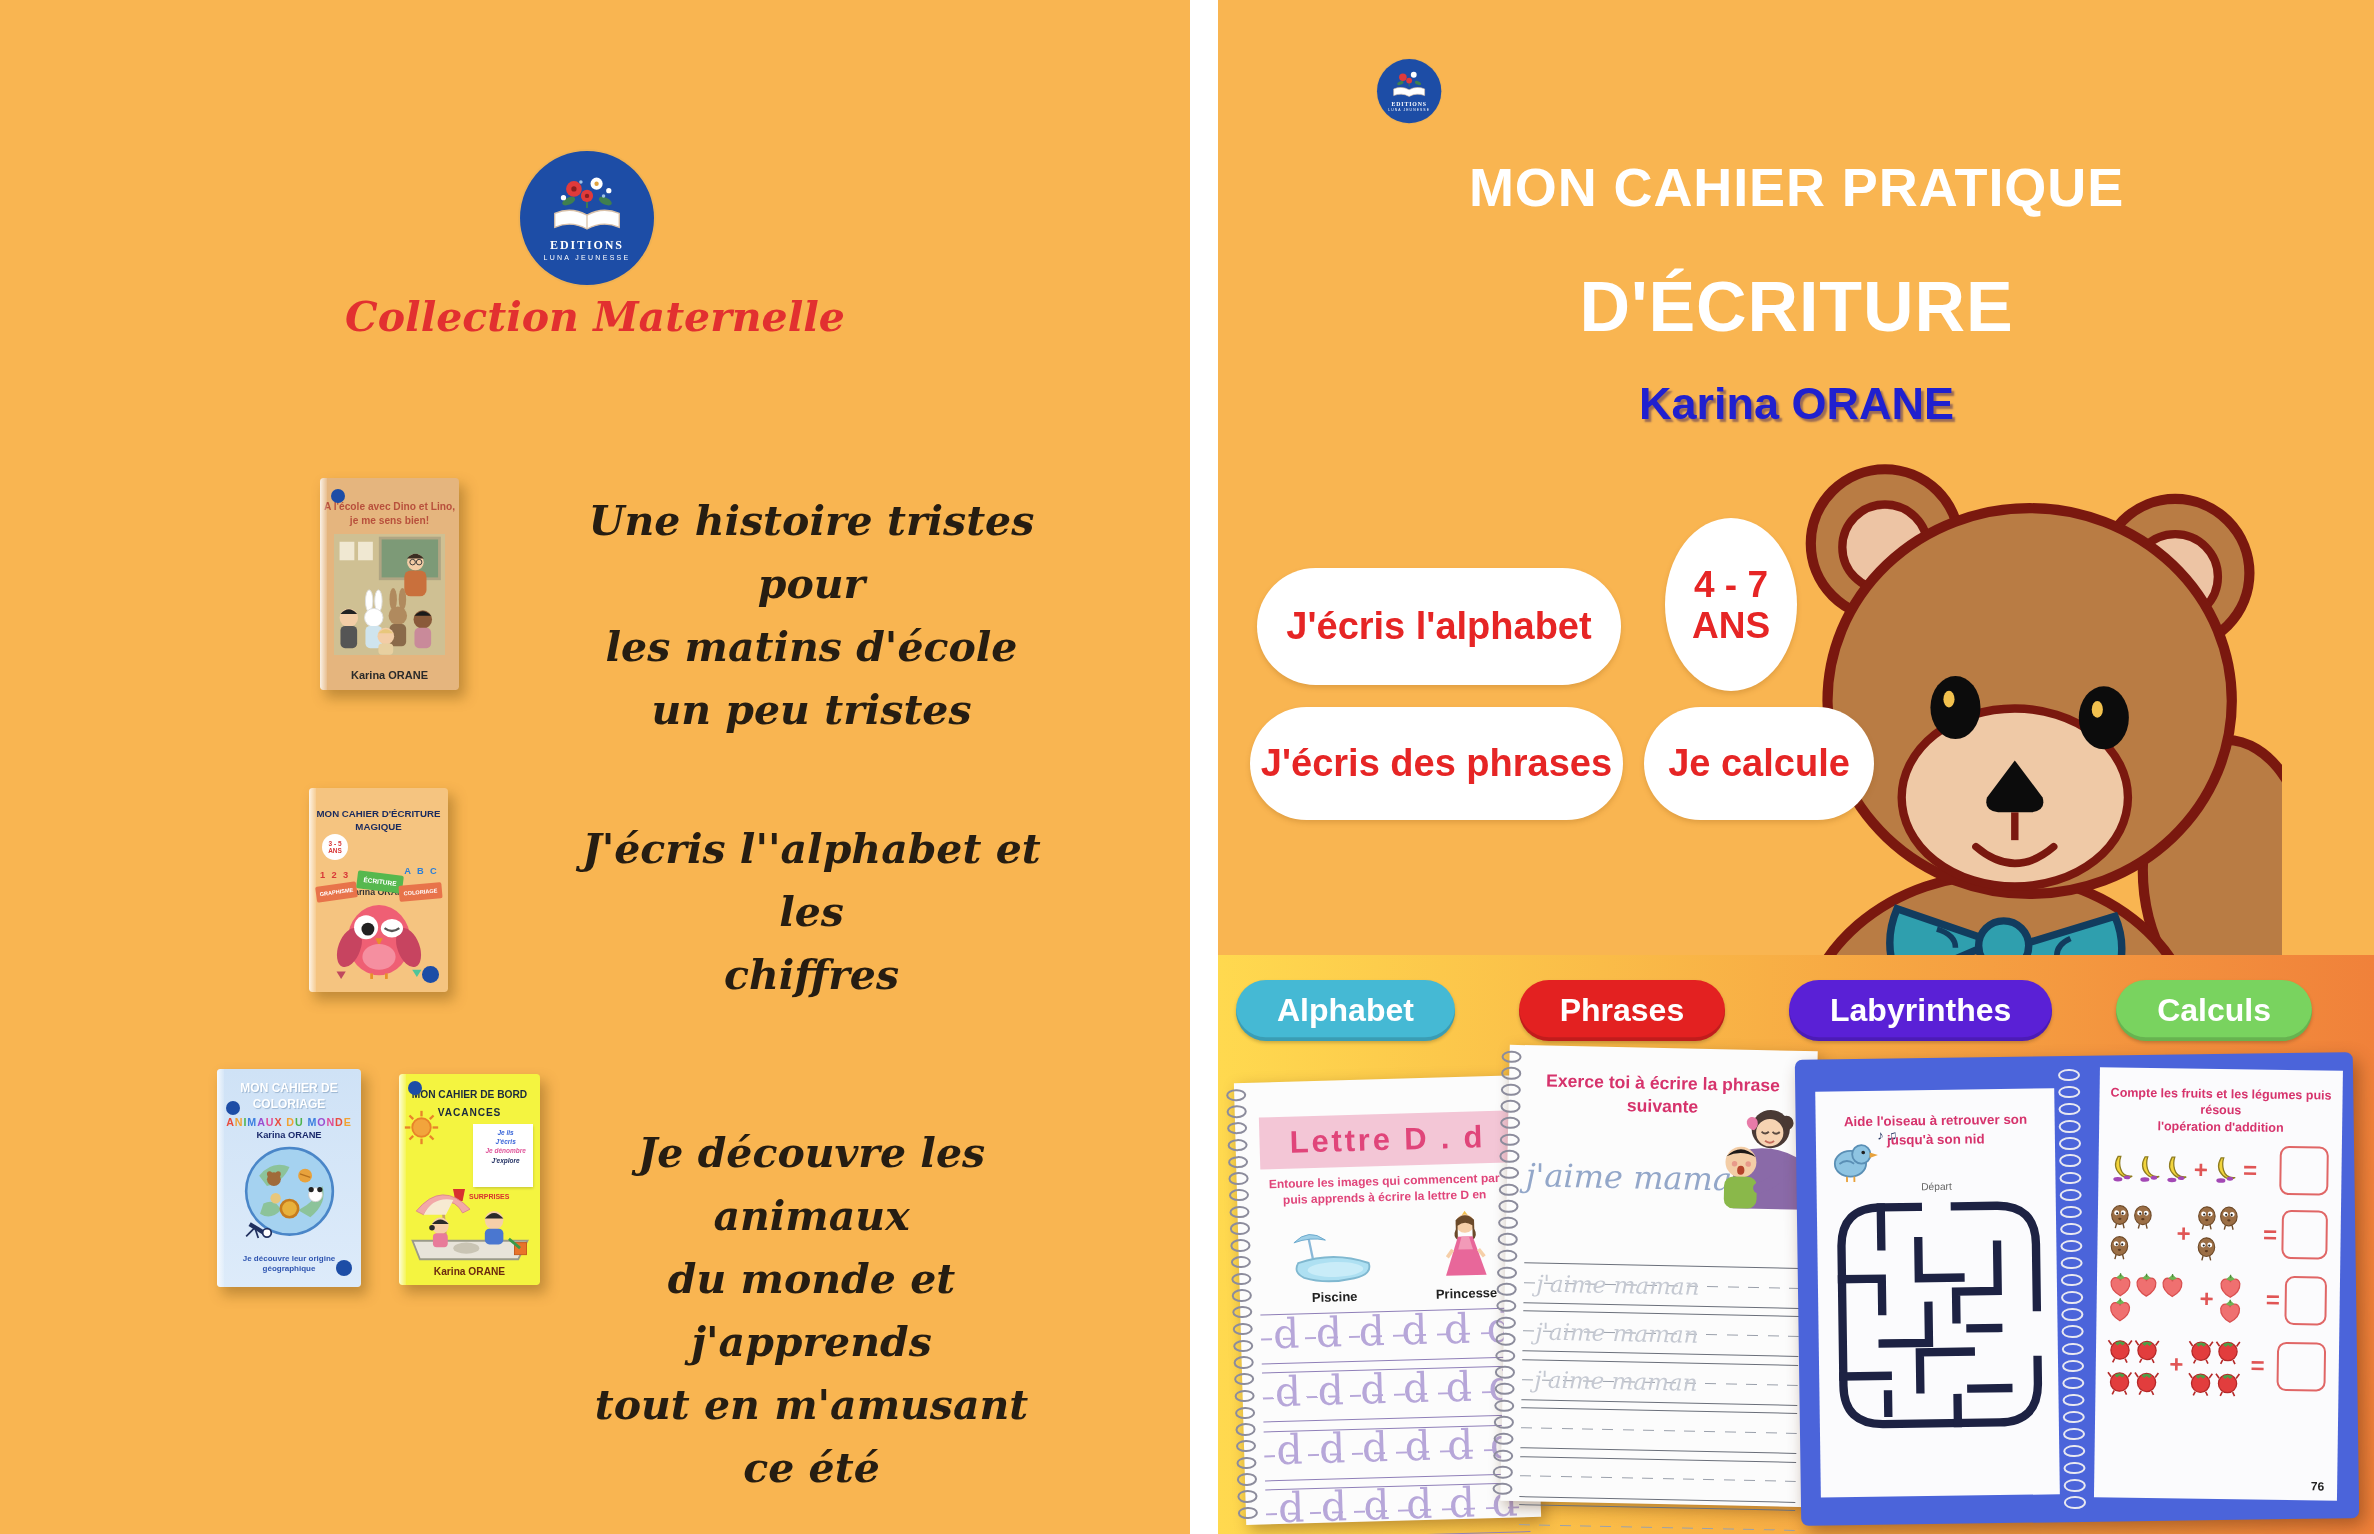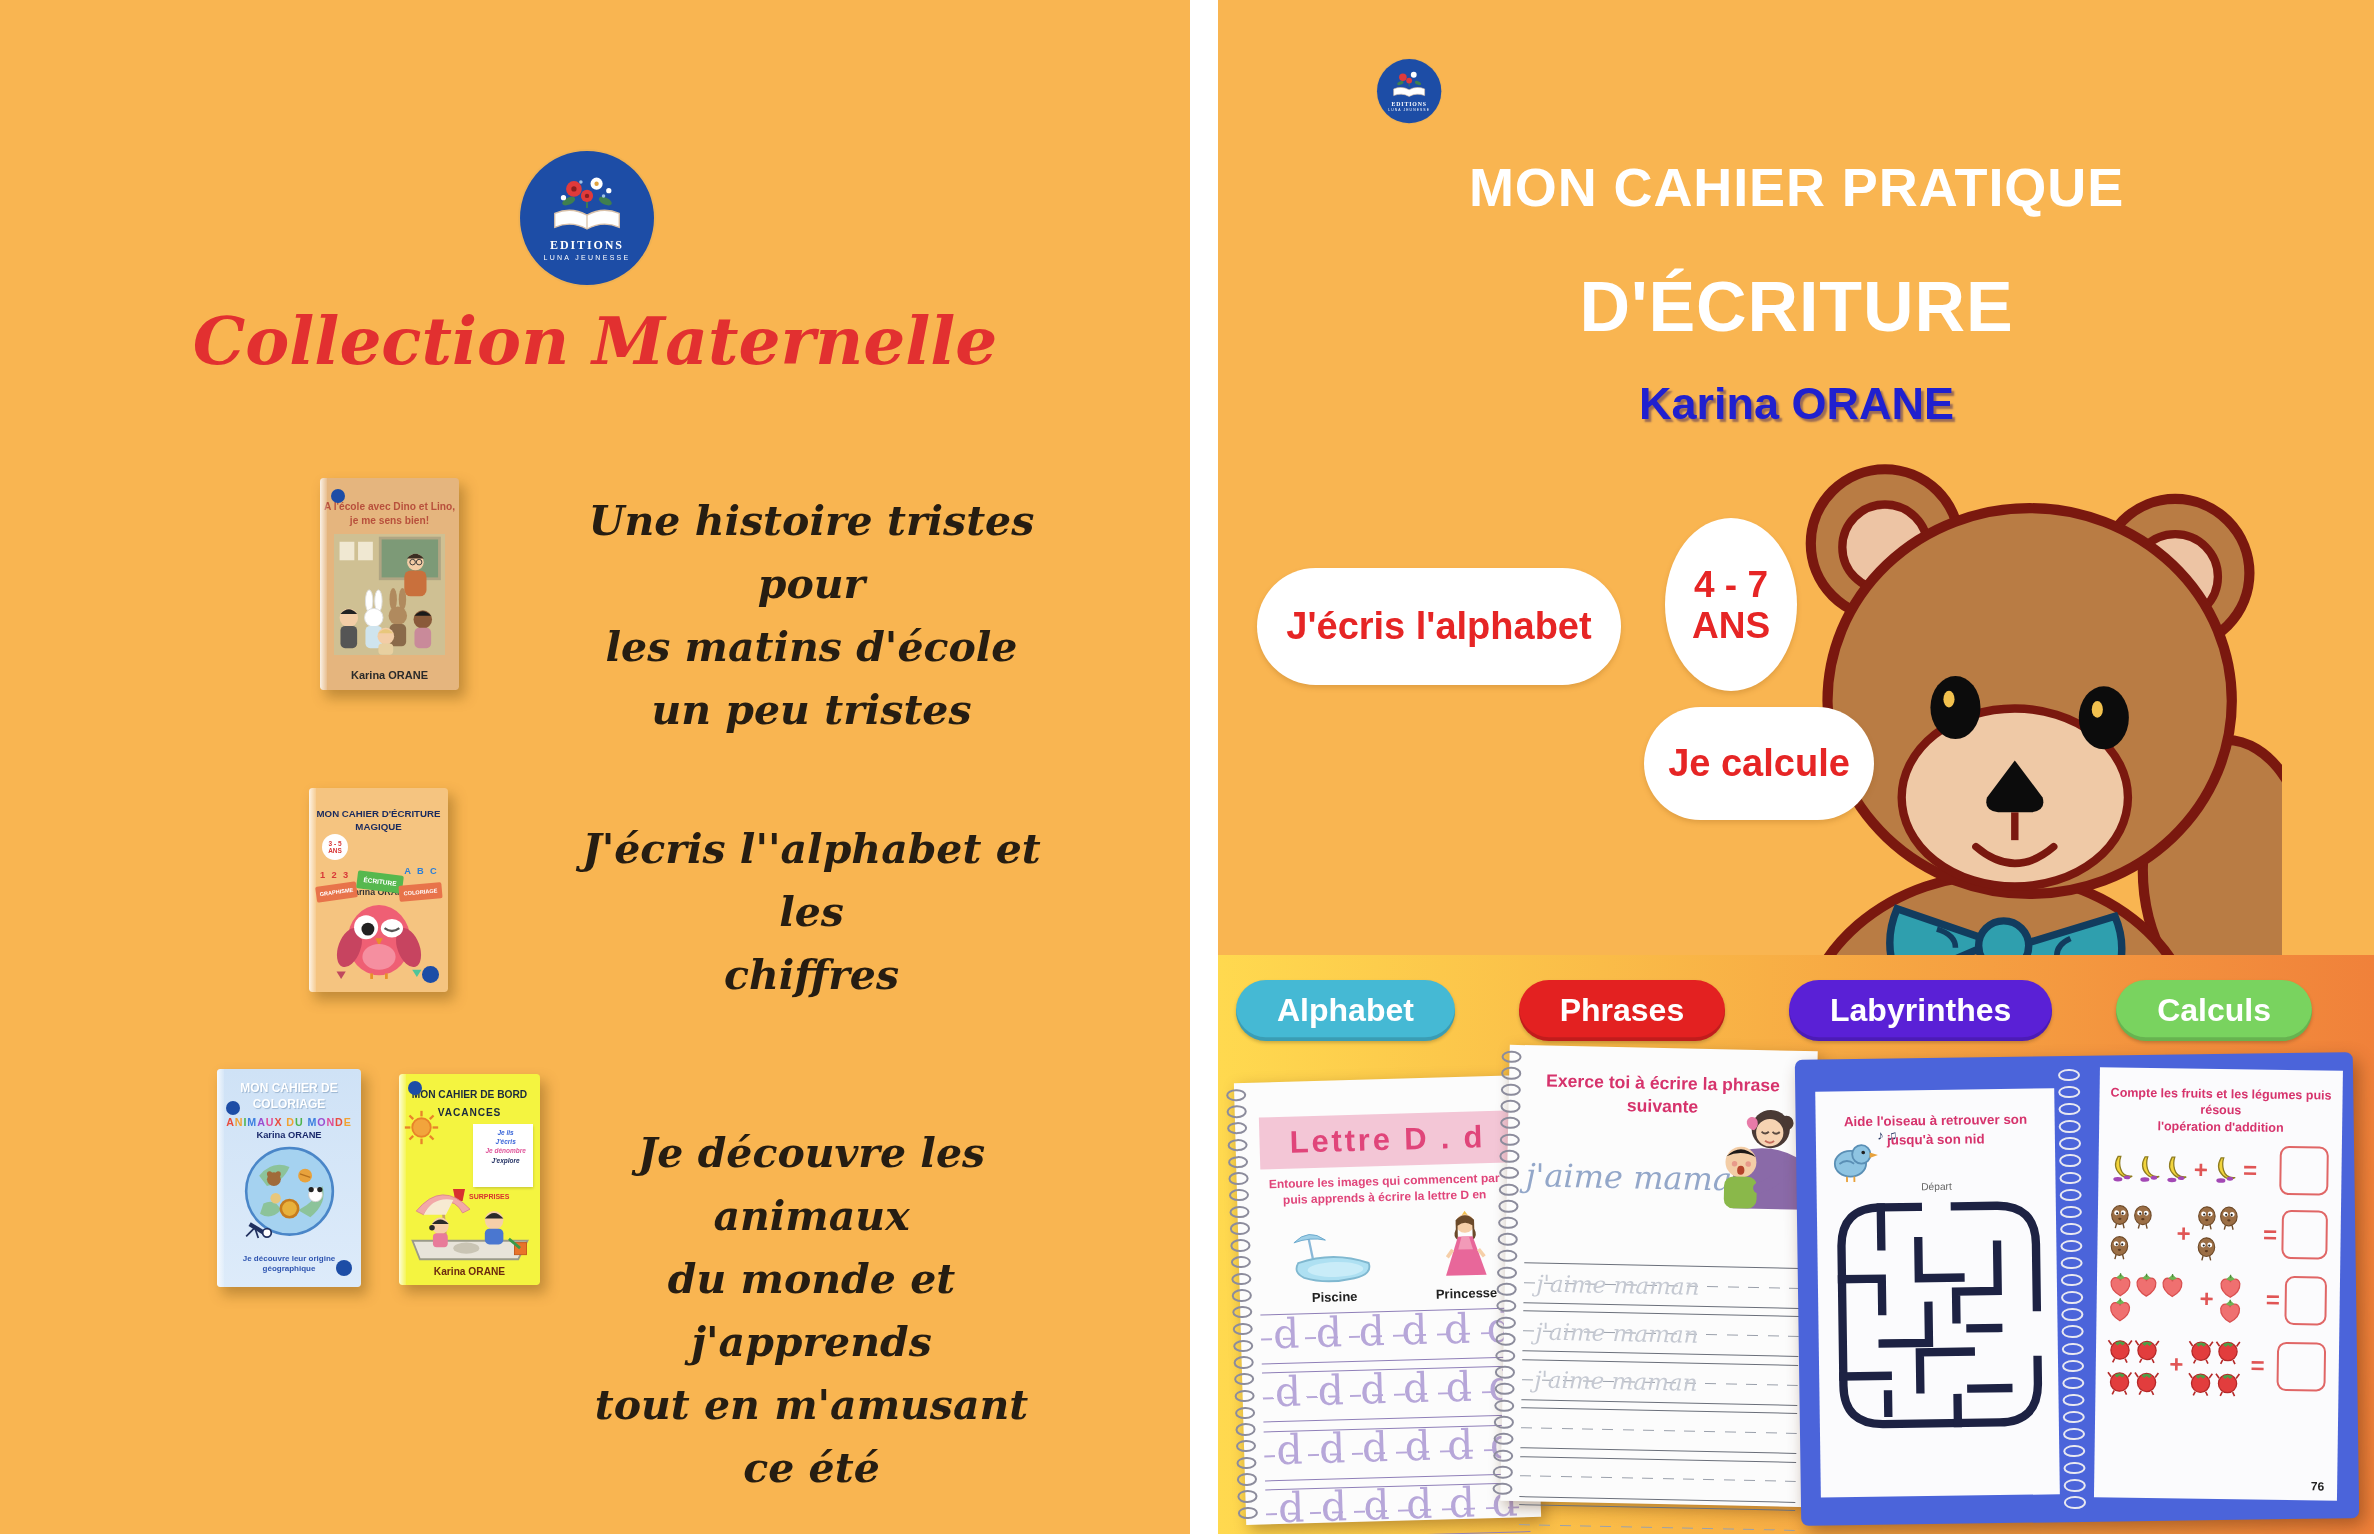--- a/index.html
+++ b/index.html
@@ -14,21 +14,21 @@
   
   .logo{width:134px;height:134px;border-radius:50%;background:#1d4da6;
         display:flex;flex-direction:column;align-items:center;justify-content:center;
         box-shadow:0 0 0 1.9px #c9a35e33;}
   .logo .l1{color:#fff;font-family:"Liberation Serif",serif;font-weight:bold;
             font-size:12px;letter-spacing:1.9px;margin-top:1.9px;}
   .logo .l2{color:#fff;font-size:7px;letter-spacing:2.3px;margin-top:1.9px;}
   #logo-left{left:520px;top:151px;}
   #logo-right{left:1377px;top:59px;transform:scale(0.48);transform-origin:top left;}
   
-  #collection-title{left:0;top:302px;width:1190px;font-size:66px;color:#e23030;
+  #collection-title{left:0;top:293px;width:1190px;font-size:41px;color:#e23030;
      font-family:"DejaVu Serif",serif;font-style:italic;font-weight:bold;}
   .desc{left:575px;width:473px;font-size:41px;line-height:63px;}
   
   .cover{border-radius:3.7px;box-shadow:5.6px 7.4px 13px rgba(90,60,10,.35);}
   .spine{position:absolute;left:0;top:0;bottom:0;width:6.5px;border-radius:3.7px 0 0 3.7px;
          background:linear-gradient(90deg,#ffffffcc,#ffffff22);}
   .mini-dot{position:absolute;width:14px;height:14px;border-radius:50%;background:#1d4da6;}
   #book1{left:320px;top:478px;width:139px;height:212px;background:#e5b57e;}
   #book1 .bt{margin-top:22px;font-size:10.2px;font-weight:bold;color:#b8503c;line-height:14px;}
   #book1 .illus{position:absolute;left:14px;right:14px;top:56px;height:121px;background:#cfc093;}
@@ -376,20 +376,23 @@
     <path d="M312 544 q-18 8 -14 24" stroke="#123c5e" stroke-width="6" fill="none"></path>
   </svg>
 
   <div class="abs pill" id="pill-alpha">
     <span>J'écris l'alphabet</span>
   </div>
   <div class="abs pill" id="pill-age">
     <div>4 - 7</div>
     <div>ANS</div>
   </div>
+  <div class="abs pill" id="pill-phr">
+    <span>J'écris des phrases</span>
+  </div>
   <div class="abs pill" id="pill-calc">
     <span>Je calcule</span>
   </div>
 
   <div class="abs" id="bottom"></div>
 
   <div class="abs" id="cat-row">
       <div class="cat-btn" style="background: rgb(69, 185, 212);">Alphabet</div>
       <div class="cat-btn" style="background: rgb(227, 33, 33);">Phrases</div>
       <div class="cat-btn" style="background: rgb(90, 32, 214);">Labyrinthes</div>

